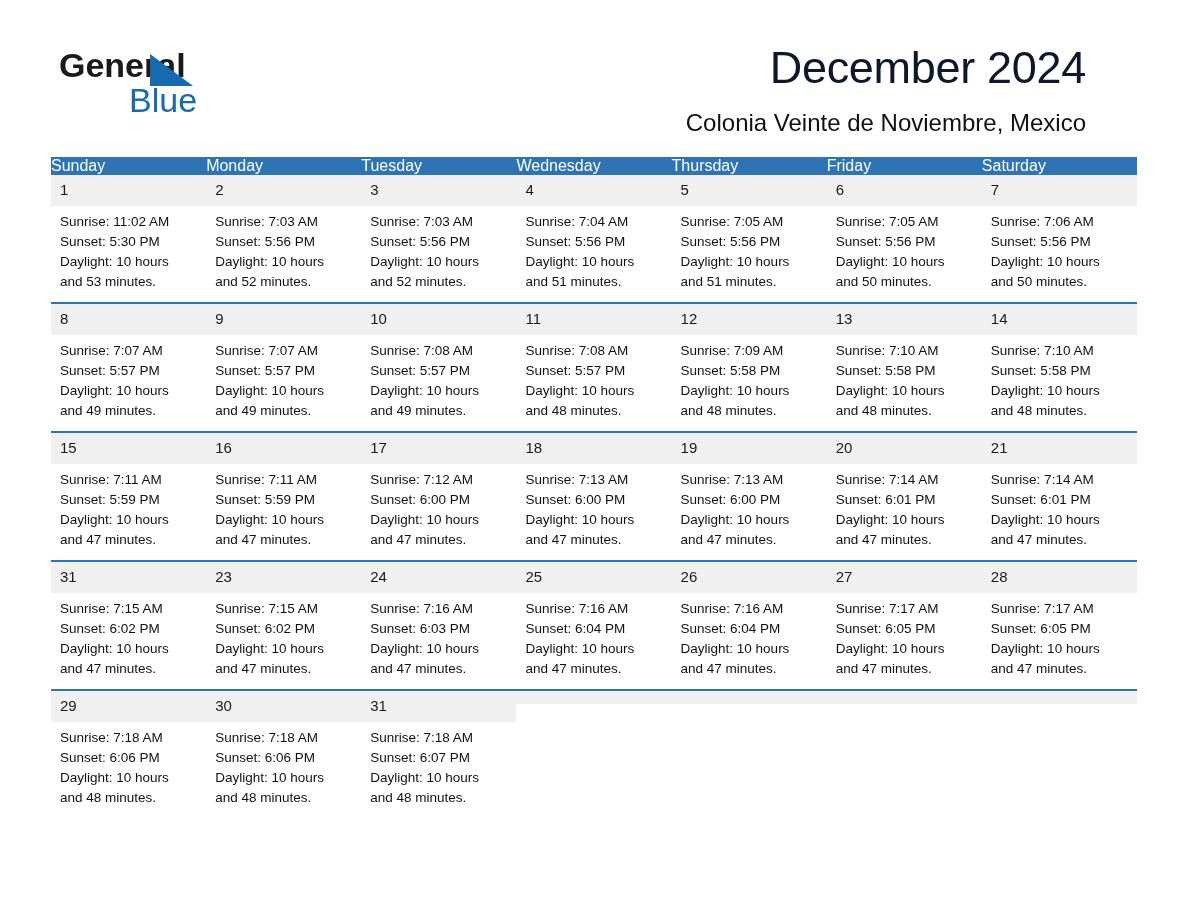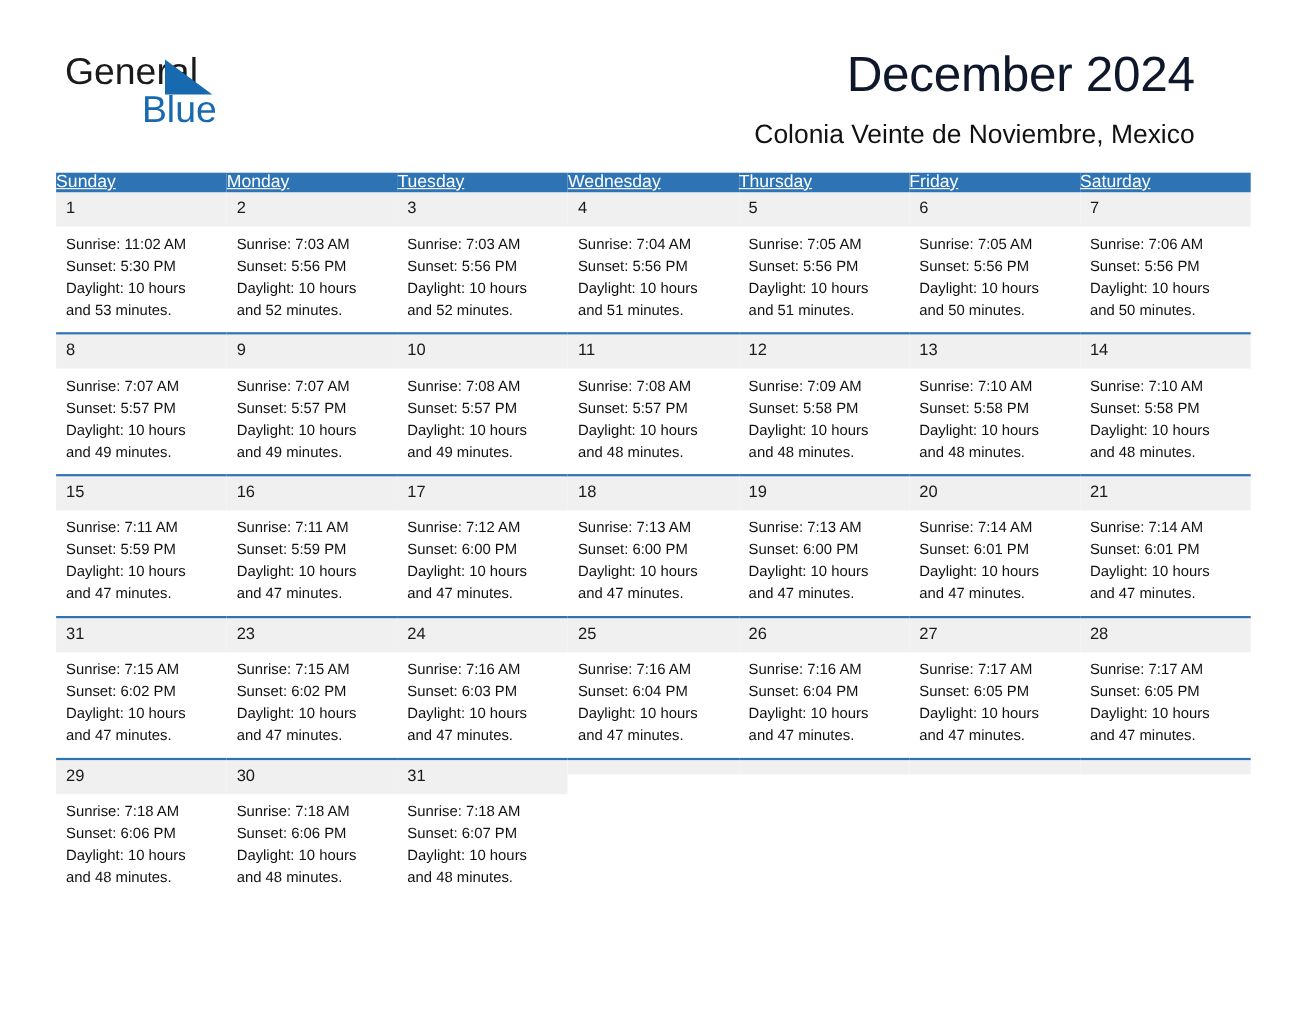--- a/index.html
+++ b/index.html
@@ -36,21 +36,21 @@
     height: 78px;
   }
   .logo-general {
     position: absolute;
     left: 0;
     top: 0;
     font-size: 34px;
     line-height: 38px;
     letter-spacing: 0px;
     color: #1a1a1a;
-    font-weight: 400;
+    font-weight: 700;
   }
   .logo-tri {
     position: absolute;
     left: 91px;
     top: 8px;
     width: 0;
     height: 0;
     border-left: 43px solid #1769b0;
     border-top: 32px solid transparent;
   }
@@ -100,21 +100,20 @@
   }
   thead th {
     background: #2e74b5;
     color: #ffffff;
     font-size: 16px;
     font-weight: 400;
     text-align: left;
     padding: 7px 0 8px 9px;
     height: 18px;
     box-sizing: content-box;
-    text-decoration: underline;
   }
 
   .week-row > td {
     border-top: 2px solid #2e74b5;
     padding: 0;
   }
   .week-row.first > td {
     border-top: none;
   }
   .cell-inner {

